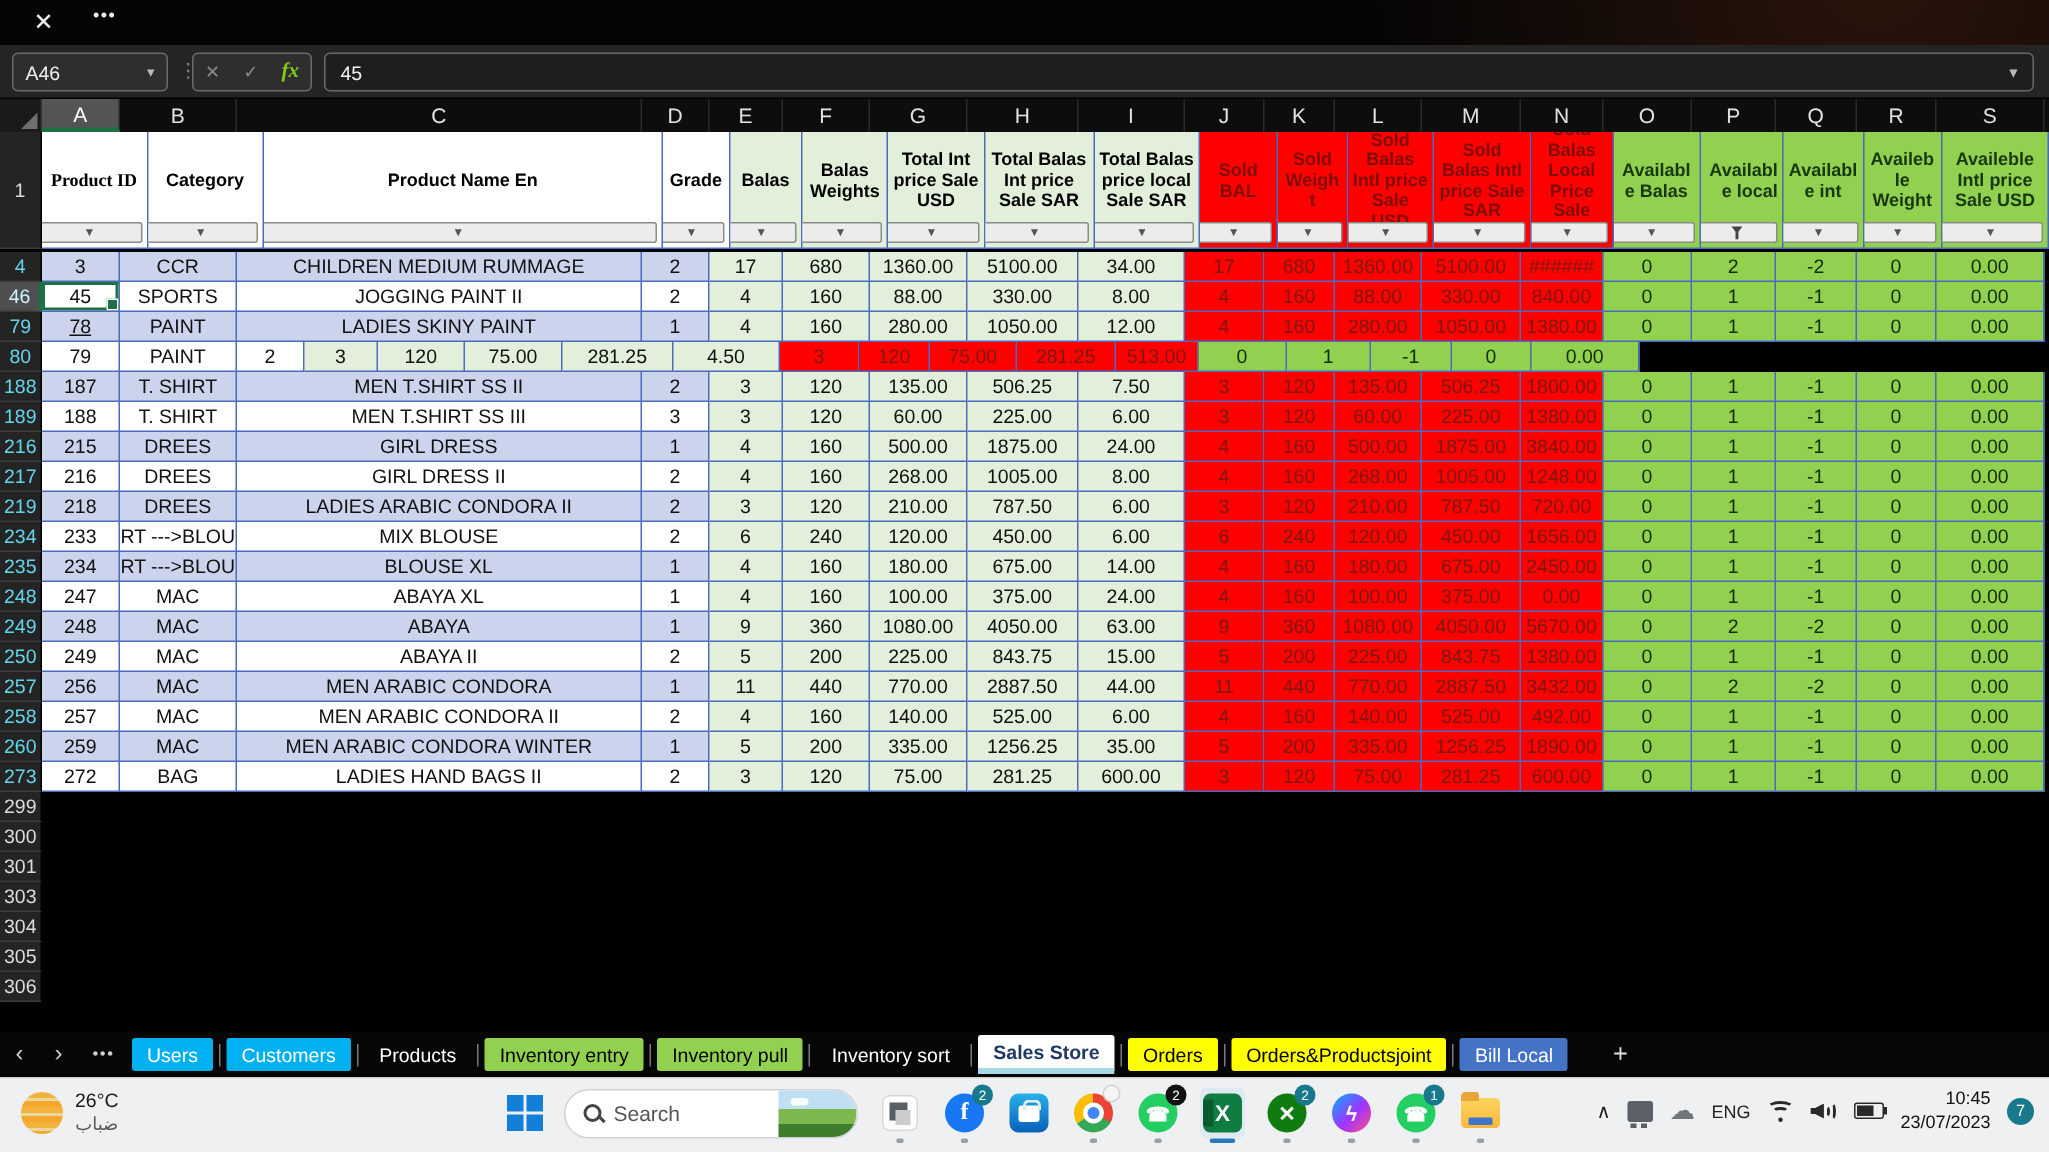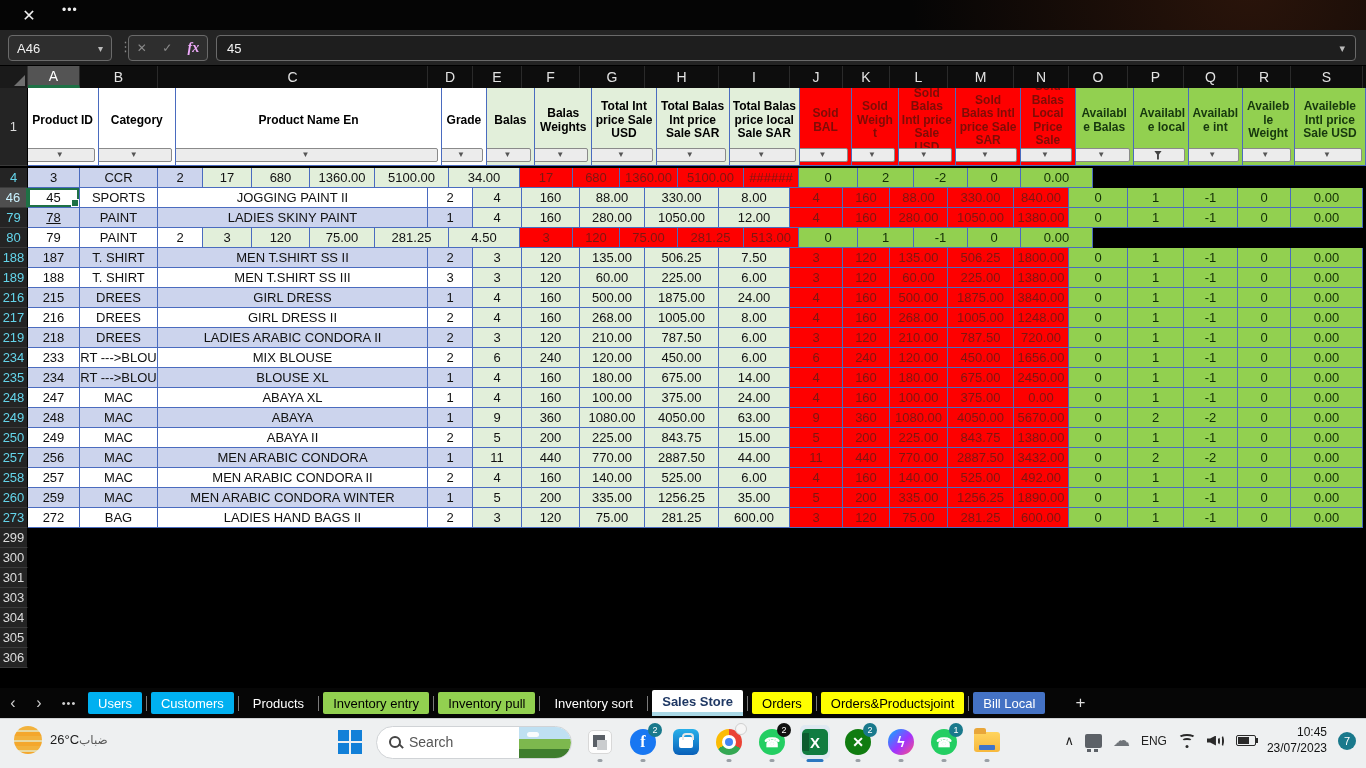--- a/index.html
+++ b/index.html
@@ -15,21 +15,21 @@
 
   
   #fbar { position:absolute; left:0; top:30px; width:1366px; height:36px; background:#242424; border-bottom:1px solid #000; }
   .namebox { position:absolute; left:8px; top:5px; width:104px; height:26px; background:#2e2e2e; border:1px solid #6a6a6a;
     border-radius:4px; color:#f0f0f0; font-size:13px; display:flex; align-items:center; padding:0 8px; }
   .namebox .chev { margin-left:auto; color:#bbb; font-size:10px; }
   .fdots { position:absolute; left:119px; top:9px; color:#888; font-size:13px; }
   .fbtns { position:absolute; left:128px; top:5px; height:26px; width:80px; background:#2e2e2e; border:1px solid #6a6a6a;
     border-radius:4px; display:flex; align-items:center; justify-content:space-around; }
   .fbtns .dim { color:#8a8a8a; font-size:12px; }
-  .fbtns .fx { color:#f0abfc; font-style:italic; font-family:"Liberation Serif", serif; font-size:14px; font-weight:bold; }
+  .fbtns .fx { color:#84cc16; font-style:italic; font-family:"Liberation Serif", serif; font-size:14px; font-weight:bold; }
   .ffield { position:absolute; left:216px; top:5px; right:10px; height:26px; background:#1e1e1e; border:1px solid #6a6a6a;
     border-radius:4px; color:#f2f2f2; font-size:13px; display:flex; align-items:center; padding:0 10px; }
   .ffield .chev { margin-left:auto; color:#bbb; font-size:11px; }
 
   
   #grid { position:absolute; left:0; top:66px; width:1366px; height:622px; background:#000; }
   #colheads { display:flex; height:22px; background:#0d0d0d; }
   .corner { width:28px; height:22px; position:relative; background:#1a1a1a; border-right:1px solid #333; }
   .corner i { position:absolute; right:2px; bottom:2px; width:0; height:0;
     border-left:11px solid transparent; border-bottom:11px solid #6f6f6f; }
@@ -81,21 +81,21 @@
     margin:0 2px; white-space:nowrap; }
   .tab.active { font-weight:bold; border-bottom:4px solid #a9d8e6; height:26px; border-radius:2px 2px 0 0; }
   .tdiv { width:1px; height:15px; background:#7a7a7a; margin:0 2px; }
   .addtab { color:#ddd; font-size:17px; margin-left:28px; }
 
   
   #taskbar { position:absolute; left:0; top:718px; width:1366px; height:50px; background:#eef0f1; border-top:1px solid #cfd2d4; }
   .weather { position:absolute; left:14px; top:7px; display:flex; align-items:center; gap:8px; }
   .wicon { width:28px; height:28px; border-radius:50%;
     background:repeating-linear-gradient(180deg,#f2b23c 0 4px,#e8d8a0 4px 6px,#f4a72c 6px 10px); }
-  .wtxt { display:flex; line-height:1.25;align-items:center; }
+  .wtxt { display:flex; flex-direction:column; line-height:1.25;align-items:center; }
   .wtemp { font-size:13px; color:#1a1a1a; }
   .wdesc { font-size:12px; color:#5a5a5a; }
 
   .centerbar { position:absolute; left:338px; top:6px; display:flex; align-items:center; gap:13px; }
   .winlogo { width:25px; height:25px; display:grid; grid-template-columns:11px 11px; grid-template-rows:11px 11px; gap:2px; }
   .winlogo i { background:#1280d8; }
   .searchpill { width:196px; height:33px; background:#fff; border:1px solid #d0d3d6; border-radius:17px;
     display:flex; align-items:center; overflow:hidden; }
   .mag { width:12px; height:12px; border:2px solid #444; border-radius:50%; position:relative; margin:0 8px 0 12px; flex:none; }
   .mag::after { content:""; position:absolute; width:6px; height:2px; background:#444; transform:rotate(45deg); right:-5px; bottom:-1px; }
@@ -213,21 +213,21 @@
         <div class="colL" style="width: 66px;">M</div>
         <div class="colL" style="width: 55px;">N</div>
         <div class="colL" style="width: 59px;">O</div>
         <div class="colL" style="width: 56px;">P</div>
         <div class="colL" style="width: 54px;">Q</div>
         <div class="colL" style="width: 53px;">R</div>
         <div class="colL" style="width: 72px;">S</div>
       </div>
     <div class="grow" id="headerrow">
       <div class="rowhead">1</div>
-    <div class="hcell g-plain" style="width: 72px;">
+    <div class="hcell g-plain" style="width: 72px; font-family: Liberation Serif, serif;">
           <span>Product ID</span>
           <span class="filterbtn">▼</span>
         </div>
         <div class="hcell g-plain" style="width: 78px;">
           <span>Category</span>
           <span class="filterbtn">▼</span>
         </div>
         <div class="hcell g-plain" style="width: 270px;">
           <span>Product Name En</span>
           <span class="filterbtn">▼</span>
@@ -297,20 +297,21 @@
         <div class="hcell g-grn" style="width: 72px;">
           <span>Availeble Intl price Sale USD</span>
           <span class="filterbtn">▼</span>
         </div>
       </div>
     <div id="datarows">
         <div class="grow drow band">
           <div class="rowhead">4</div>
           <div class="dcell g-plain" style="width: 52px;">3</div>
           <div class="dcell g-plain" style="width: 78px;">CCR</div>
+          <div class="dcell g-plain" style="width: 270px;">CHILDREN MEDIUM RUMMAGE</div>
           <div class="dcell g-plain" style="width: 45px;">2</div>
           <div class="dcell g-lg" style="width: 49px;">17</div>
           <div class="dcell g-lg" style="width: 58px;">680</div>
           <div class="dcell g-lg" style="width: 65px;">1360.00</div>
           <div class="dcell g-lg" style="width: 74px;">5100.00</div>
           <div class="dcell g-lg" style="width: 71px;">34.00</div>
           <div class="dcell g-red" style="width: 53px;">17</div>
           <div class="dcell g-red" style="width: 47px;">680</div>
           <div class="dcell g-red" style="width: 58px;">1360.00</div>
           <div class="dcell g-red" style="width: 66px;">5100.00</div>

